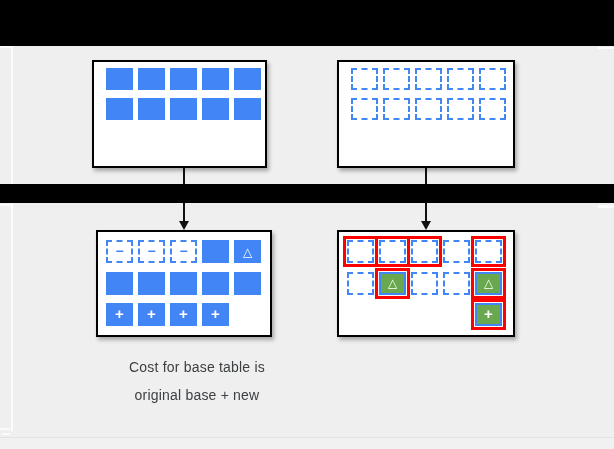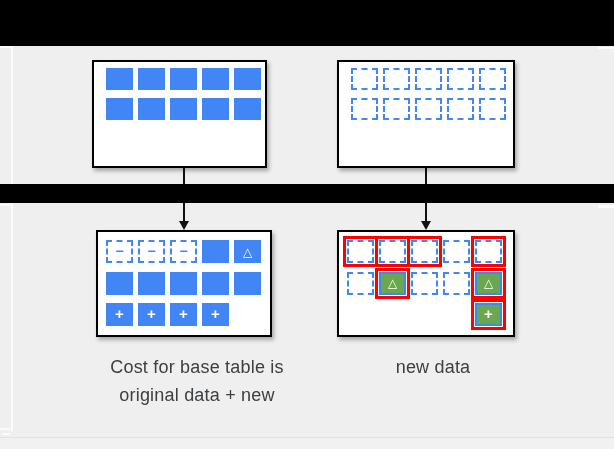--- a/index.html
+++ b/index.html
@@ -37,21 +37,21 @@
   .sym-triangle{color:#ffffff;font-size:12px;}
   .sym-plus{color:#ffffff;font-size:15px;font-weight:bold;margin-top:-2px;}
 
   .arrow-line{position:absolute;width:2px;height:54px;top:168px;background:#111111;z-index:2;}
   .arrow-head{position:absolute;top:221px;width:0;height:0;border-left:5px solid transparent;
     border-right:5px solid transparent;border-top:9px solid #111111;z-index:2;}
   #arrow-line-left{left:183px;} #arrow-head-left{left:179px;}
   #arrow-line-right{left:425px;} #arrow-head-right{left:421px;}
 
   .caption{position:absolute;top:353px;width:224px;text-align:center;color:var(--text);
-    font-size:18px;line-height:28px;letter-spacing:0.2px;z-index:3;}
+    font-size:14px;line-height:28px;letter-spacing:0.2px;z-index:3;}
   #caption-left{left:85px;}
   #caption-right{left:321px;}
 
   #bottom-divider{position:absolute;left:0;top:437px;width:614px;height:1px;background:#e3e3e3;z-index:1;}
   #bottom-strip{position:absolute;left:0;top:438px;width:614px;height:11px;background:#f1f1f1;z-index:0;}
 </style>
 </head>
 <body>
 
 <div id="canvas">
@@ -149,22 +149,21 @@
       <div class="cell empty"></div>
       <div class="cell empty"></div>
       <div class="cell empty"></div>
       <div class="cell green-plus-red">
         <span class="sym sym-plus">+</span>
       </div>
     </div>
 
   <div class="caption" id="caption-left">
     <div>Cost for base table is</div>
-    <div>original data + new</div>
+    <div>original base + new</div>
   </div>
   <div class="caption" id="caption-right">
-    <div>new data</div>
   </div>
 
   <div id="bottom-strip"></div>
   <div id="bottom-divider"></div>
 
 </div>
 
 </body></html>

